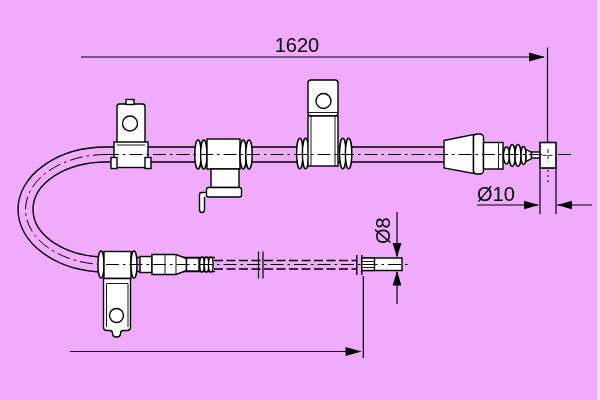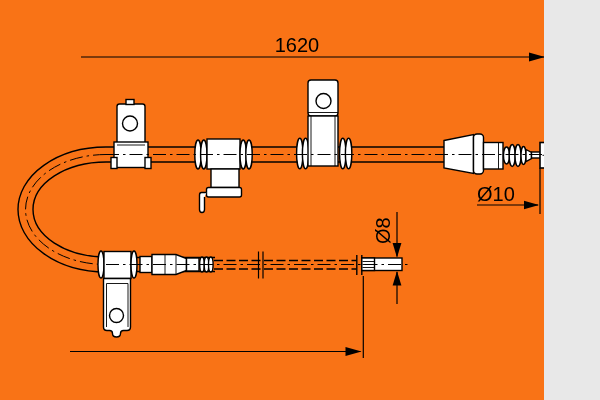--- a/index.html
+++ b/index.html
@@ -1,17 +1,17 @@
 <!DOCTYPE html>
 <html><head>
 <meta charset="utf-8">
 <style>
   html,body{margin:0;padding:0;background:#e8e8e8;}
   .canvas{
-    position:relative;width:544px;height:400px;background:#f97316;
+    position:relative;width:597px;height:400px;background:#f0abfc;
     font-family:"Liberation Sans",sans-serif;overflow:hidden;
   }
   svg{position:absolute;left:0;top:0;}
   .outline{fill:none;stroke:#000;stroke-width:1.4;}
   .part{fill:#fff;stroke:#000;stroke-width:1.4;}
   .part2{fill:#fff;stroke:#000;stroke-width:1.6;}
   .thin{fill:none;stroke:#000;stroke-width:0.9;}
   .centerline{fill:none;stroke:#000;stroke-width:1;stroke-dasharray:13 4 2.5 4;}
   .dimline{fill:none;stroke:#000;stroke-width:1.2;}
   .arrow{fill:#000;stroke:none;}

